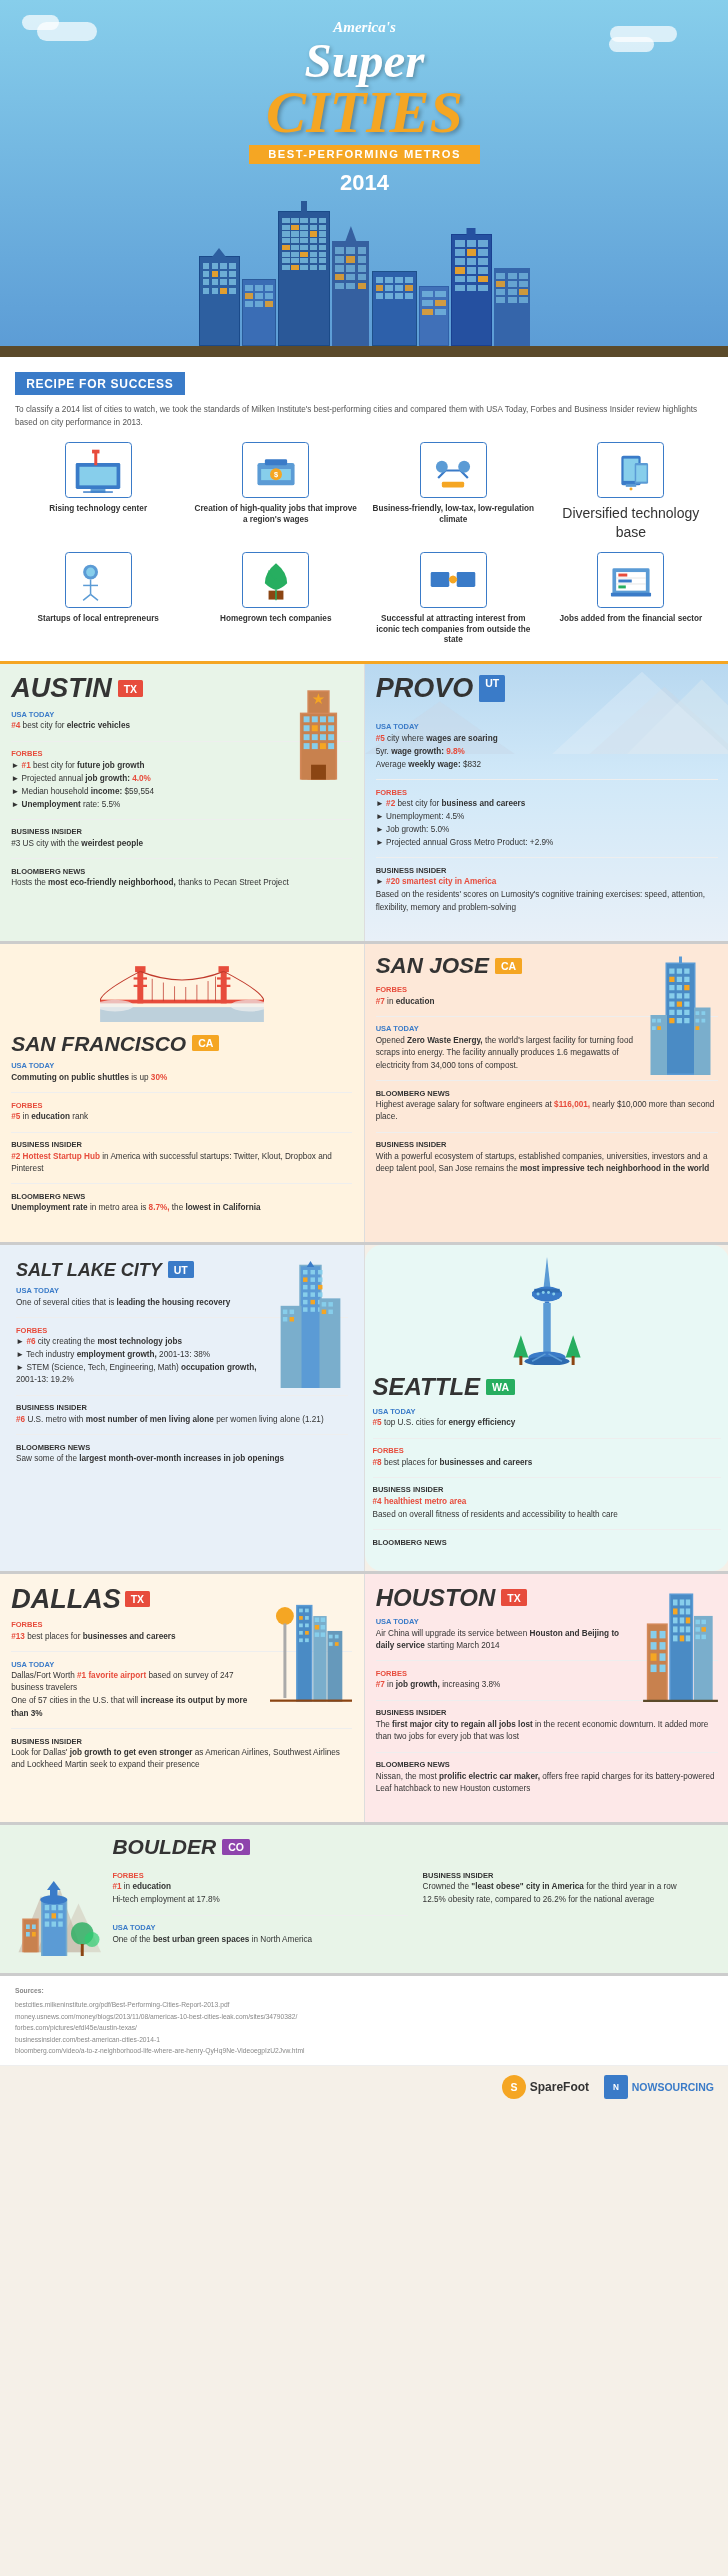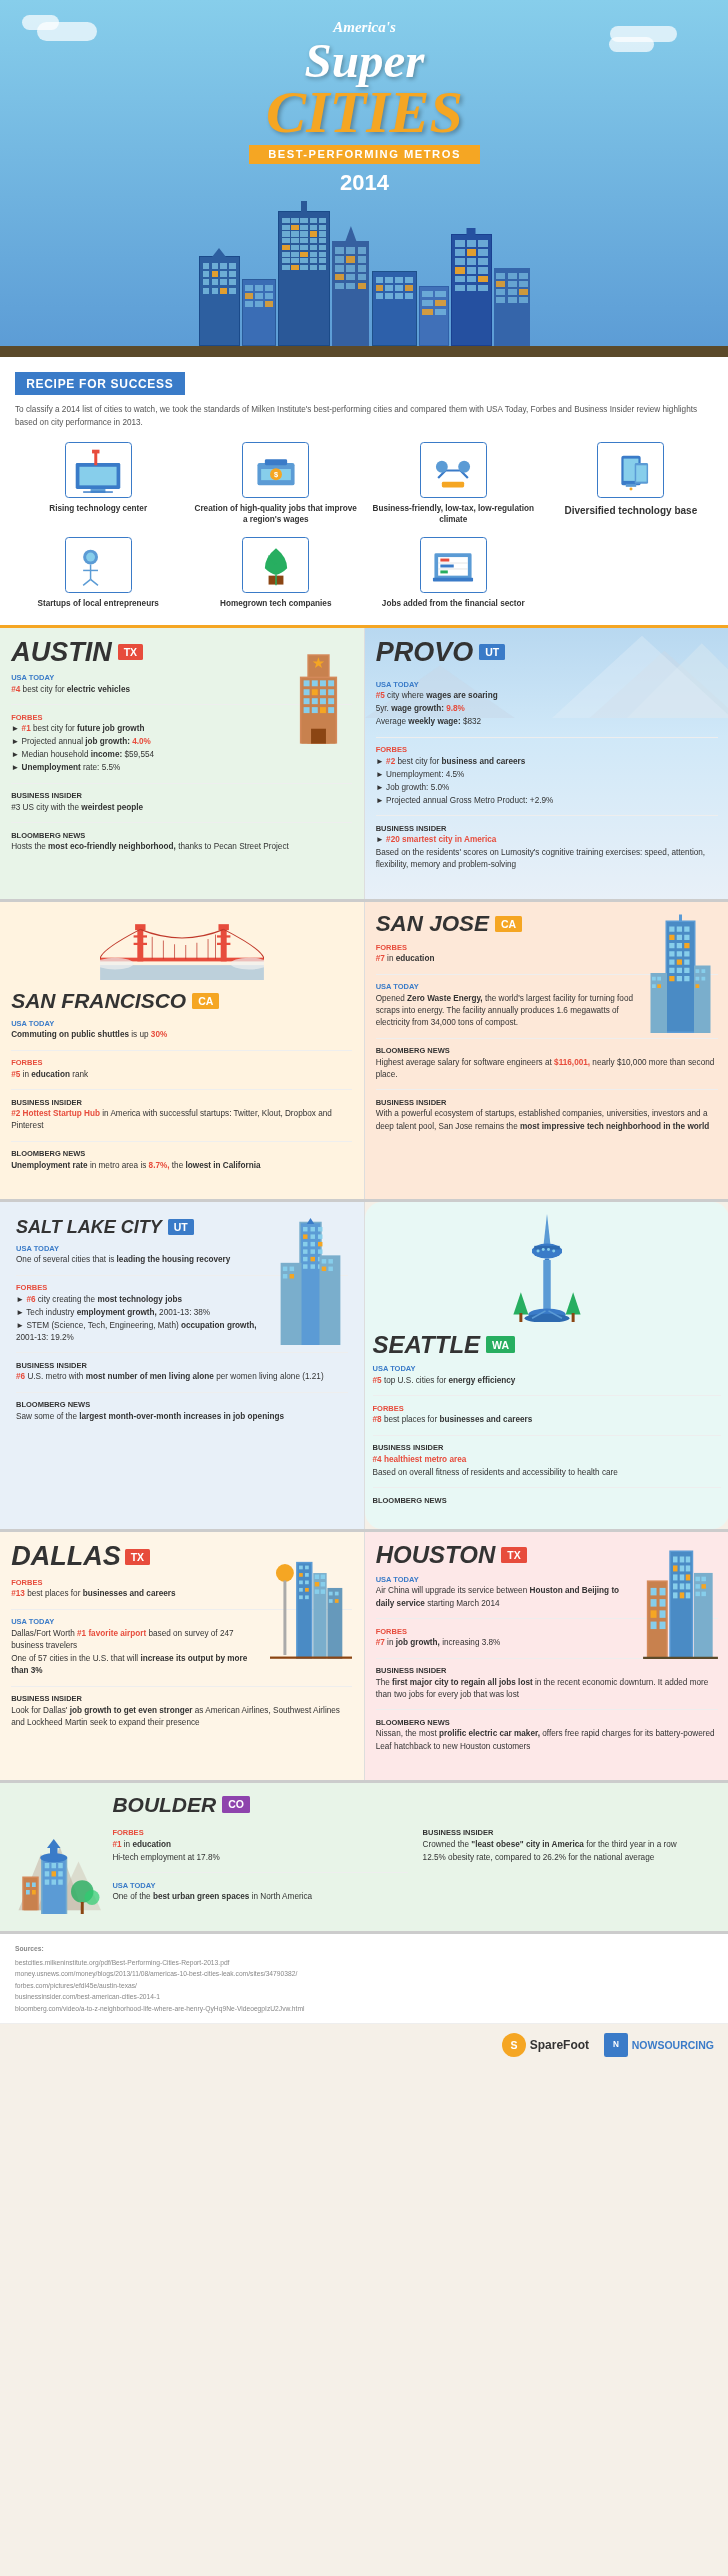--- a/index.html
+++ b/index.html
@@ -290,21 +290,21 @@
       <div style="width: 67px; height: 56px; margin: 0 auto 6px; display: flex; align-items: center; justify-content: center; border: 1.5px solid #3a7bc8; border-radius: 3.7px;">
         <svg width="52" height="45" viewBox="0 0 70 60">
           <rect x="22" y="10" width="26" height="40" fill="#3a7bc8" rx="3"></rect>
           <rect x="25" y="14" width="20" height="30" fill="#87ceeb"></rect>
           <rect x="28" y="48" width="14" height="4" fill="#5b9bd5"></rect>
           <circle cx="35" cy="55" r="2" fill="#f5a623"></circle>
           <rect x="40" y="20" width="18" height="28" fill="#5b9bd5" rx="2"></rect>
           <rect x="42" y="23" width="14" height="22" fill="#87ceeb"></rect>
         </svg>
       </div>
-      <div style="font-size: 10px; color: #333; line-height: 1.3; font-weight: bold;">Diversified technology base</div>
+      <div style="font-size: 14px; color: #333; line-height: 1.3; font-weight: normal;">Diversified technology base</div>
     </div>
 
     <div style="text-align: center;">
       <div style="width: 67px; height: 56px; margin: 0 auto 6px; display: flex; align-items: center; justify-content: center; border: 1.5px solid #3a7bc8; border-radius: 3.7px;">
         <svg width="52" height="45" viewBox="0 0 70 60">
           <circle cx="25" cy="20" r="10" fill="#5b9bd5"></circle>
           <circle cx="25" cy="20" r="6" fill="#87ceeb"></circle>
           <line x1="25" y1="30" x2="25" y2="50" stroke="#5b9bd5" stroke-width="2"></line>
           <line x1="15" y1="38" x2="35" y2="38" stroke="#5b9bd5" stroke-width="2"></line>
           <line x1="25" y1="50" x2="15" y2="58" stroke="#5b9bd5" stroke-width="2"></line>
@@ -319,20 +319,32 @@
         <svg width="52" height="45" viewBox="0 0 70 60">
           <rect x="25" y="45" width="20" height="12" fill="#8B4513"></rect>
           <path d="M35 8 Q20 20 20 35 Q27 42 35 44 Q43 42 50 35 Q50 20 35 8Z" fill="#27ae60"></path>
           <path d="M35 44 L35 58" stroke="#27ae60" stroke-width="2"></path>
           <path d="M35 30 Q28 25 25 18" stroke="#27ae60" stroke-width="1.5" fill="none"></path>
         </svg>
       </div>
       <div style="font-size: 8.2px; color: #333; line-height: 1.3; font-weight: bold;">Homegrown tech companies</div>
     </div>
 
+    <div style="text-align: center;">
+      <div style="width: 67px; height: 56px; margin: 0 auto 6px; display: flex; align-items: center; justify-content: center; border: 1.5px solid #3a7bc8; border-radius: 3.7px;">
+        <svg width="52" height="45" viewBox="0 0 70 60">
+          <rect x="5" y="20" width="25" height="20" fill="#3a7bc8" rx="2"></rect>
+          <rect x="40" y="20" width="25" height="20" fill="#3a7bc8" rx="2"></rect>
+          <path d="M30 30 Q35 22 40 30" stroke="#f5a623" stroke-width="2.5" fill="none"></path>
+          <path d="M30 30 Q35 38 40 30" stroke="#f5a623" stroke-width="2.5" fill="none"></path>
+          <circle cx="35" cy="30" r="4" fill="#f5a623"></circle>
+        </svg>
+      </div>
+      <div style="font-size: 8.2px; color: #333; line-height: 1.3; font-weight: bold;">Successful at attracting interest from iconic tech companies from outside the state</div>
+    </div>
 
     <div style="text-align: center;">
       <div style="width: 67px; height: 56px; margin: 0 auto 6px; display: flex; align-items: center; justify-content: center; border: 1.5px solid #3a7bc8; border-radius: 3.7px;">
         <svg width="52" height="45" viewBox="0 0 70 60">
           <rect x="10" y="15" width="50" height="35" fill="#5b9bd5" rx="2"></rect>
           <rect x="15" y="20" width="40" height="25" fill="#fff"></rect>
           <line x1="15" y1="28" x2="55" y2="28" stroke="#ddd" stroke-width="1"></line>
           <line x1="15" y1="36" x2="55" y2="36" stroke="#ddd" stroke-width="1"></line>
           <rect x="18" y="22" width="12" height="4" fill="#e74c3c"></rect>
           <rect x="18" y="30" width="18" height="4" fill="#3a7bc8"></rect>
@@ -412,21 +424,21 @@
 
     <div style="position: absolute; top: 0; right: 0; width: 100%;">
       <svg width="100%" height="90" viewBox="0 0 487 120" preserveAspectRatio="xMidYMax meet">
         <polygon points="300,120 400,30 500,120" fill="#c8d8e8" opacity="0.6"></polygon>
         <polygon points="350,120 450,20 550,120" fill="#d8e8f0" opacity="0.5"></polygon>
         <polygon points="250,120 370,10 490,120" fill="#e0edf8" opacity="0.4"></polygon>
         <polygon points="0,120 100,50 200,120" fill="#c8d8e8" opacity="0.5"></polygon>
       </svg>
     </div>
 
-    <div style="display: flex; align-items: center; gap: 6px; margin-bottom: 14px; position: relative; z-index: 2;">
+    <div style="display: flex; gap: 6px; margin-bottom: 20px; position: relative; z-index: 2;">
       <span style="font-size: 27px; font-weight: 900; font-style: italic; color: #333; text-transform: uppercase; line-height: 1;">PROVO</span>
       <span style="background: #3a7bc8; color: #fff; font-weight: bold; font-size: 10.5px; padding: 2.2px 6px; border-radius: 1.5px;">UT</span>
     </div>
 
     <div style="position: relative; z-index: 2;">
       <div class="info-block">
         <div class="source-header">USA Today</div>
         <div class="fact-line"><span class="em-red">#5</span> city where <span class="em">wages are soaring</span></div>
         <div class="fact-line">5yr. <span class="em">wage growth:</span> <span class="em-red">9.8%</span></div>
         <div class="fact-line">Average <span class="em">weekly wage:</span> $832</div>

